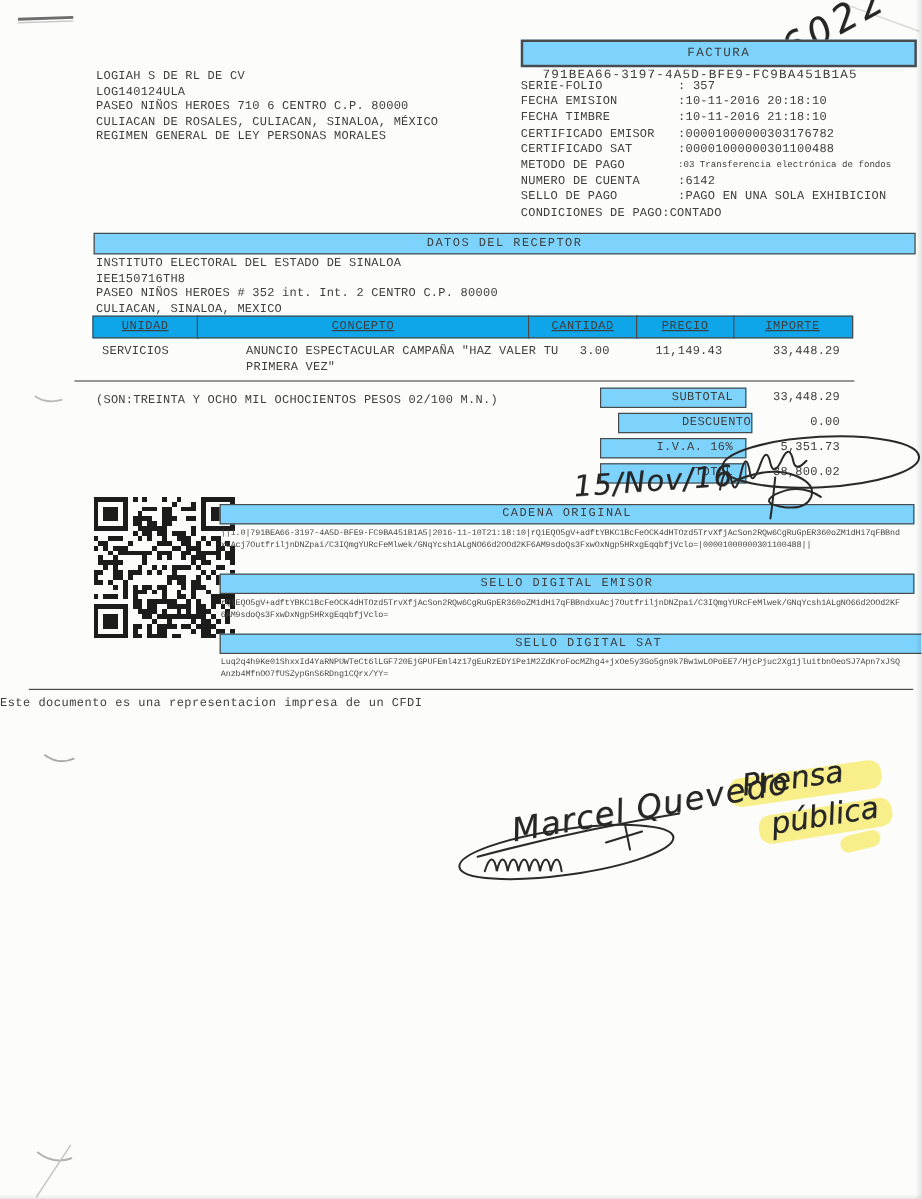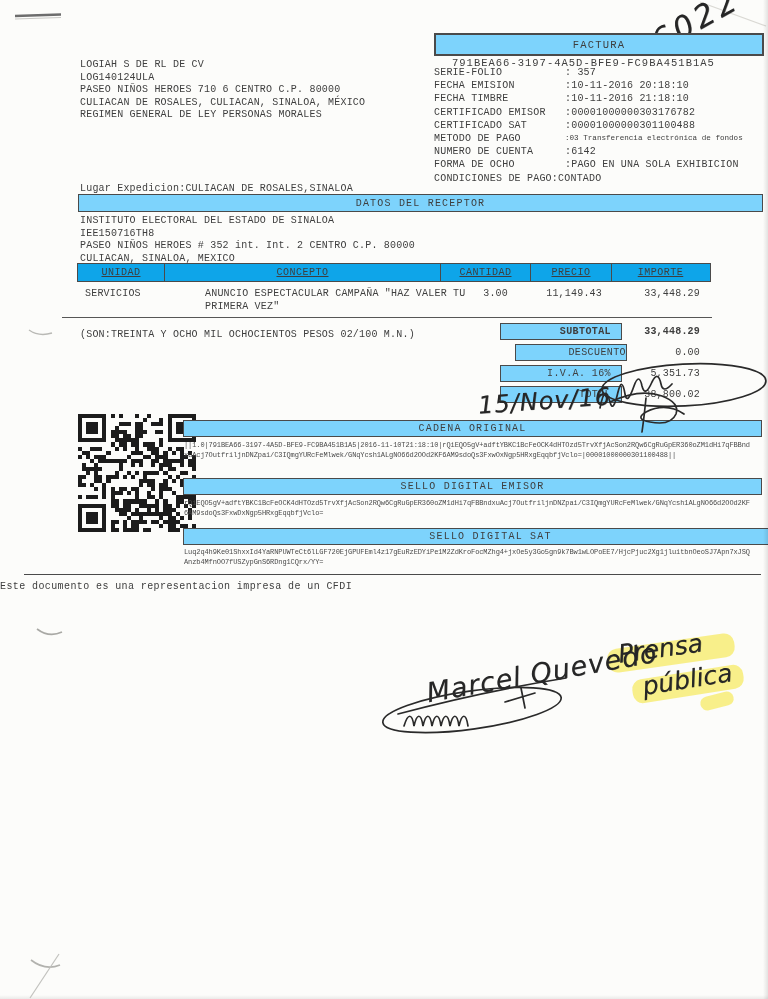--- a/index.html
+++ b/index.html
@@ -79,30 +79,29 @@
     </div>
     <div class="metaRow">
       <span class="metaLabel">METODO DE PAGO</span>
       <span class="metaValSmall">:03 Transferencia electrónica de fondos</span>
     </div>
     <div class="metaRow">
       <span class="metaLabel">NUMERO DE CUENTA</span>
       <span>:6142</span>
     </div>
     <div class="metaRow">
-      <span class="metaLabel">FORMA DE OCHO</span>
+      <span class="metaLabel">SELLO DE PAGO</span>
       <span>:PAGO EN UNA SOLA EXHIBICION</span>
     </div>
     <div class="metaRow">
       <span>CONDICIONES DE PAGO</span>
       <span>:CONTADO</span>
     </div>
   </div>
 
-  <div class="abs mono10" style="left:80px;top:183px;">Lugar Expedicion:CULIACAN DE ROSALES,SINALOA</div>
 
   <div class="abs box" style="left:78px;top:194px;width:683px;height:16px;font-size:10px;">
     <span>DATOS DEL RECEPTOR</span>
   </div>
   <div class="abs mono10" style="left:80px;top:215px;">
     <div>INSTITUTO ELECTORAL DEL ESTADO DE SINALOA</div>
     <div>IEE150716TH8</div>
     <div>PASEO NIÑOS HEROES # 352 int. Int. 2 CENTRO C.P. 80000</div>
     <div>CULIACAN, SINALOA, MEXICO</div>
   </div>
@@ -119,21 +118,21 @@
   <div class="abs mono10" style="left:205px;top:288px;width:266px;">ANUNCIO ESPECTACULAR CAMPAÑA "HAZ VALER TU PRIMERA VEZ"</div>
   <div class="abs mono10 rightAlign" style="left:430px;top:288px;width:78px;">3.00</div>
   <div class="abs mono10 rightAlign" style="left:520px;top:288px;width:82px;">11,149.43</div>
   <div class="abs mono10 rightAlign" style="left:610px;top:288px;width:90px;">33,448.29</div>
 
   <div class="abs" style="left:62px;top:317px;width:650px;border-top:1.4px solid #565656;"></div>
 
   <div class="abs mono10" style="left:80px;top:329px;">(SON:TREINTA Y OCHO MIL OCHOCIENTOS PESOS 02/100 M.N.)</div>
 
   <div class="abs" style="left:500px;top:323px;">
-    <div style="position:relative;height:21px;font-weight:bold;">
+    <div style="position:relative;height:21px;">
       <div class="box" style="width:110px;height:15px;font-size:10px;letter-spacing:.4px;justify-content:flex-end;padding-right:10px;">SUBTOTAL</div>
       <div class="abs mono10 rightAlign" style="left:114px;top:3px;width:86px;">33,448.29</div>
     </div>
     <div style="position:relative;height:21px;">
       <div class="box" style="width:110px;height:15px;font-size:10px;letter-spacing:.4px;justify-content:flex-end;padding-right:0;margin-left:15px;">DESCUENTO</div>
       <div class="abs mono10 rightAlign" style="left:114px;top:3px;width:86px;">0.00</div>
     </div>
     <div style="position:relative;height:21px;">
       <div class="box" style="width:110px;height:15px;font-size:10px;letter-spacing:.4px;justify-content:flex-end;padding-right:10px;">I.V.A. 16%</div>
       <div class="abs mono10 rightAlign" style="left:114px;top:3px;width:86px;">5,351.73</div>

